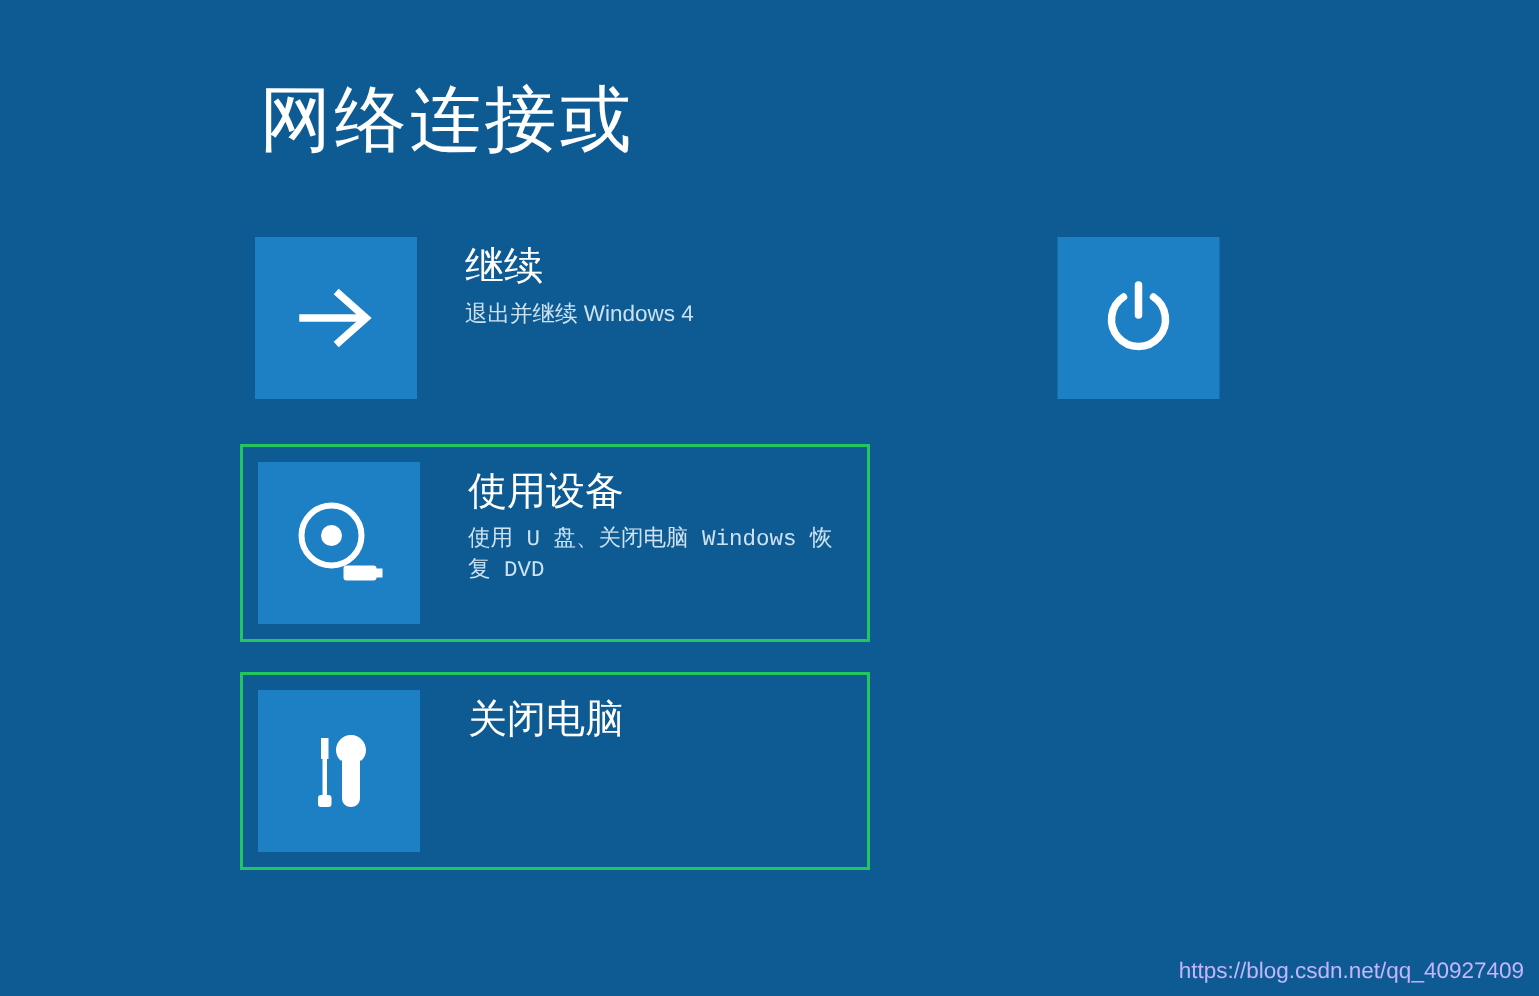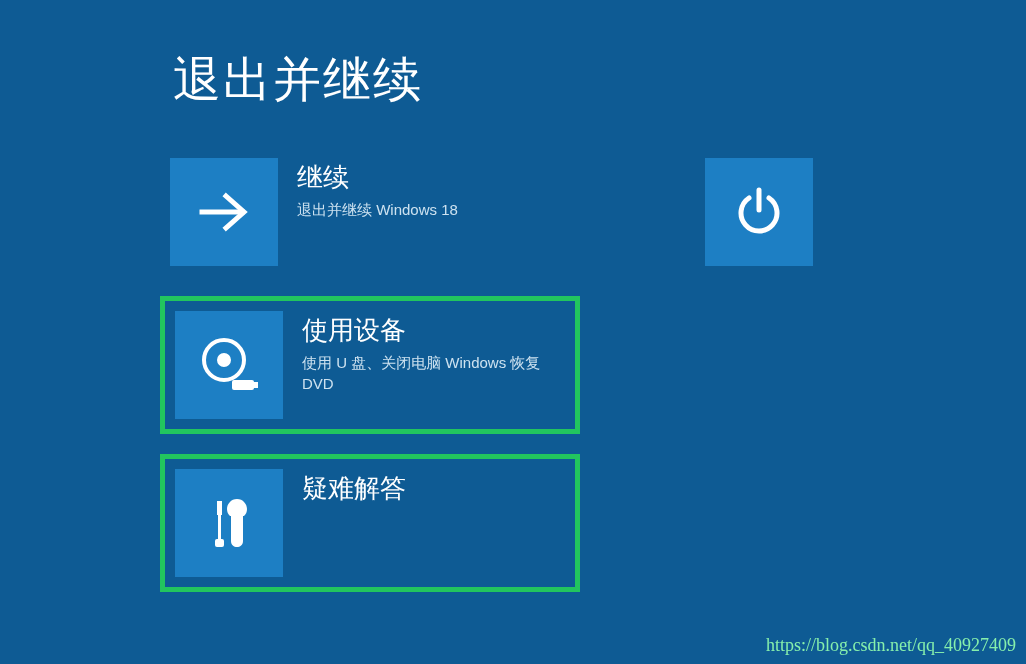--- a/index.html
+++ b/index.html
@@ -30,33 +30,34 @@
       top: 148px;
     }
     .option-tile {
       display: flex;
       align-items: flex-start;
       width: 420px;
       padding: 10px;
       position: relative;
     }
     .option-tile.highlighted {
-      border: 5px solid #22c55e;
+      border: 2px solid #22c55e;
+      font-family: Liberation Mono, monospace;
     }
     .icon-box {
       width: 108px;
       height: 108px;
       background: #1d7fc4;
       display: flex;
       align-items: center;
       justify-content: center;
       flex-shrink: 0;
     }
     .option-text {
-      padding-left: 19px;
+      padding-left: 32px;
       padding-top: 2px;
     }
     .option-title {
       font-size: 26px;
       font-weight: 300;
       margin-bottom: 4px;
     }
     .option-subtitle {
       font-size: 15px;
       color: #cde2f0;
@@ -68,47 +69,46 @@
     }
     .second-col {
       position: absolute;
       left: 695px;
       top: 148px;
     }
     .watermark {
       position: absolute;
       right: 10px;
       bottom: 8px;
-      font-size: 18px;
-      color: #86efac;
-      font-family: Liberation Serif, serif;
+      font-size: 15px;
+      color: #c4b5fd;
     }
     svg {
       display: block;
     }
   </style>
 </head>
 <body>
 
-<div class="page-title">退出并继续</div>
+<div class="page-title">网络连接或</div>
 
 <div class="options-container">
 
   <div class="option-tile">
     <div class="icon-box">
       <svg width="60" height="60" viewBox="0 0 60 60">
         <g stroke="#ffffff" stroke-width="5" fill="none" stroke-linecap="square">
           <line x1="8" y1="30" x2="48" y2="30"></line>
           <polyline points="32,14 50,30 32,46"></polyline>
         </g>
       </svg>
     </div>
     <div class="option-text">
       <div class="option-title">继续</div>
-      <div class="option-subtitle">退出并继续 Windows 18</div>
+      <div class="option-subtitle">退出并继续 Windows 4</div>
     </div>
   </div>
 
   <div class="row-spacing"></div>
 
   <div class="option-tile highlighted">
     <div class="icon-box">
       <svg width="70" height="70" viewBox="0 0 70 70">
         <g stroke="#ffffff" stroke-width="4" fill="none">
           <circle cx="30" cy="30" r="20"></circle>
@@ -140,21 +140,21 @@
           <path d="M 38 8 C 33 8 30 12 30 17 C 30 19 31 21 32 22 L 32 48 C 32 52 35 54 38 54 C 41 54 44 52 44 48 L 44 22 C 45 21 46 19 46 17 C 46 12 43 8 38 8 Z M 38 12 L 38 20 L 36 20 L 36 14 Z" fill="#ffffff"></path>
           <rect x="35" y="22" width="6" height="26" fill="#ffffff"></rect>
           <circle cx="38" cy="48" r="5" fill="#ffffff"></circle>
           <path d="M 32 10 A 8 8 0 0 0 32 22 L 36 22 L 36 10 Z" fill="#1d7fc4"></path>
           <path d="M 44 10 A 8 8 0 0 1 44 22 L 40 22 L 40 10 Z" fill="#1d7fc4"></path>
           <path d="M 38 6 C 32 6 28 11 28 16 C 28 19 29 21 31 23 L 31 23 L 34 23 L 34 46 C 34 50 36 52 38 52 C 40 52 42 50 42 46 L 42 23 L 45 23 C 47 21 48 19 48 16 C 48 11 44 6 38 6 Z M 35 10 L 35 18 L 41 18 L 41 10 C 41 10 40 9 38 9 C 36 9 35 10 35 10 Z" fill="#ffffff"></path>
         </g>
       </svg>
     </div>
     <div class="option-text">
-      <div class="option-title">疑难解答</div>
+      <div class="option-title">关闭电脑</div>
     </div>
   </div>
 
 </div>
 
 <div class="second-col">
   <div class="option-tile" style="width:300px;">
     <div class="icon-box">
       <svg width="56" height="56" viewBox="0 0 56 56">
         <g stroke="#ffffff" stroke-width="5" fill="none" stroke-linecap="round">

